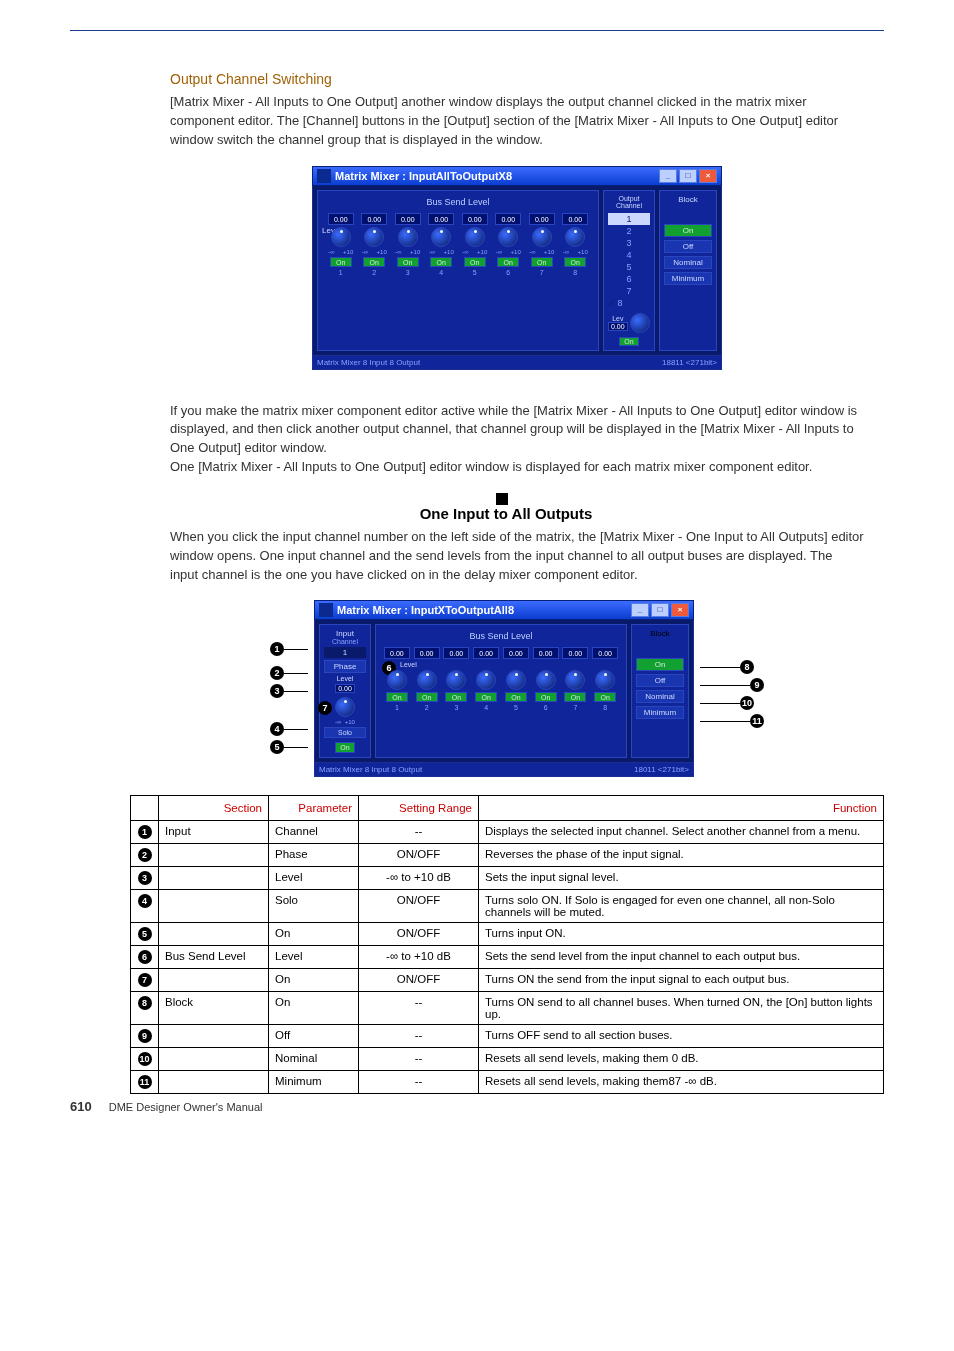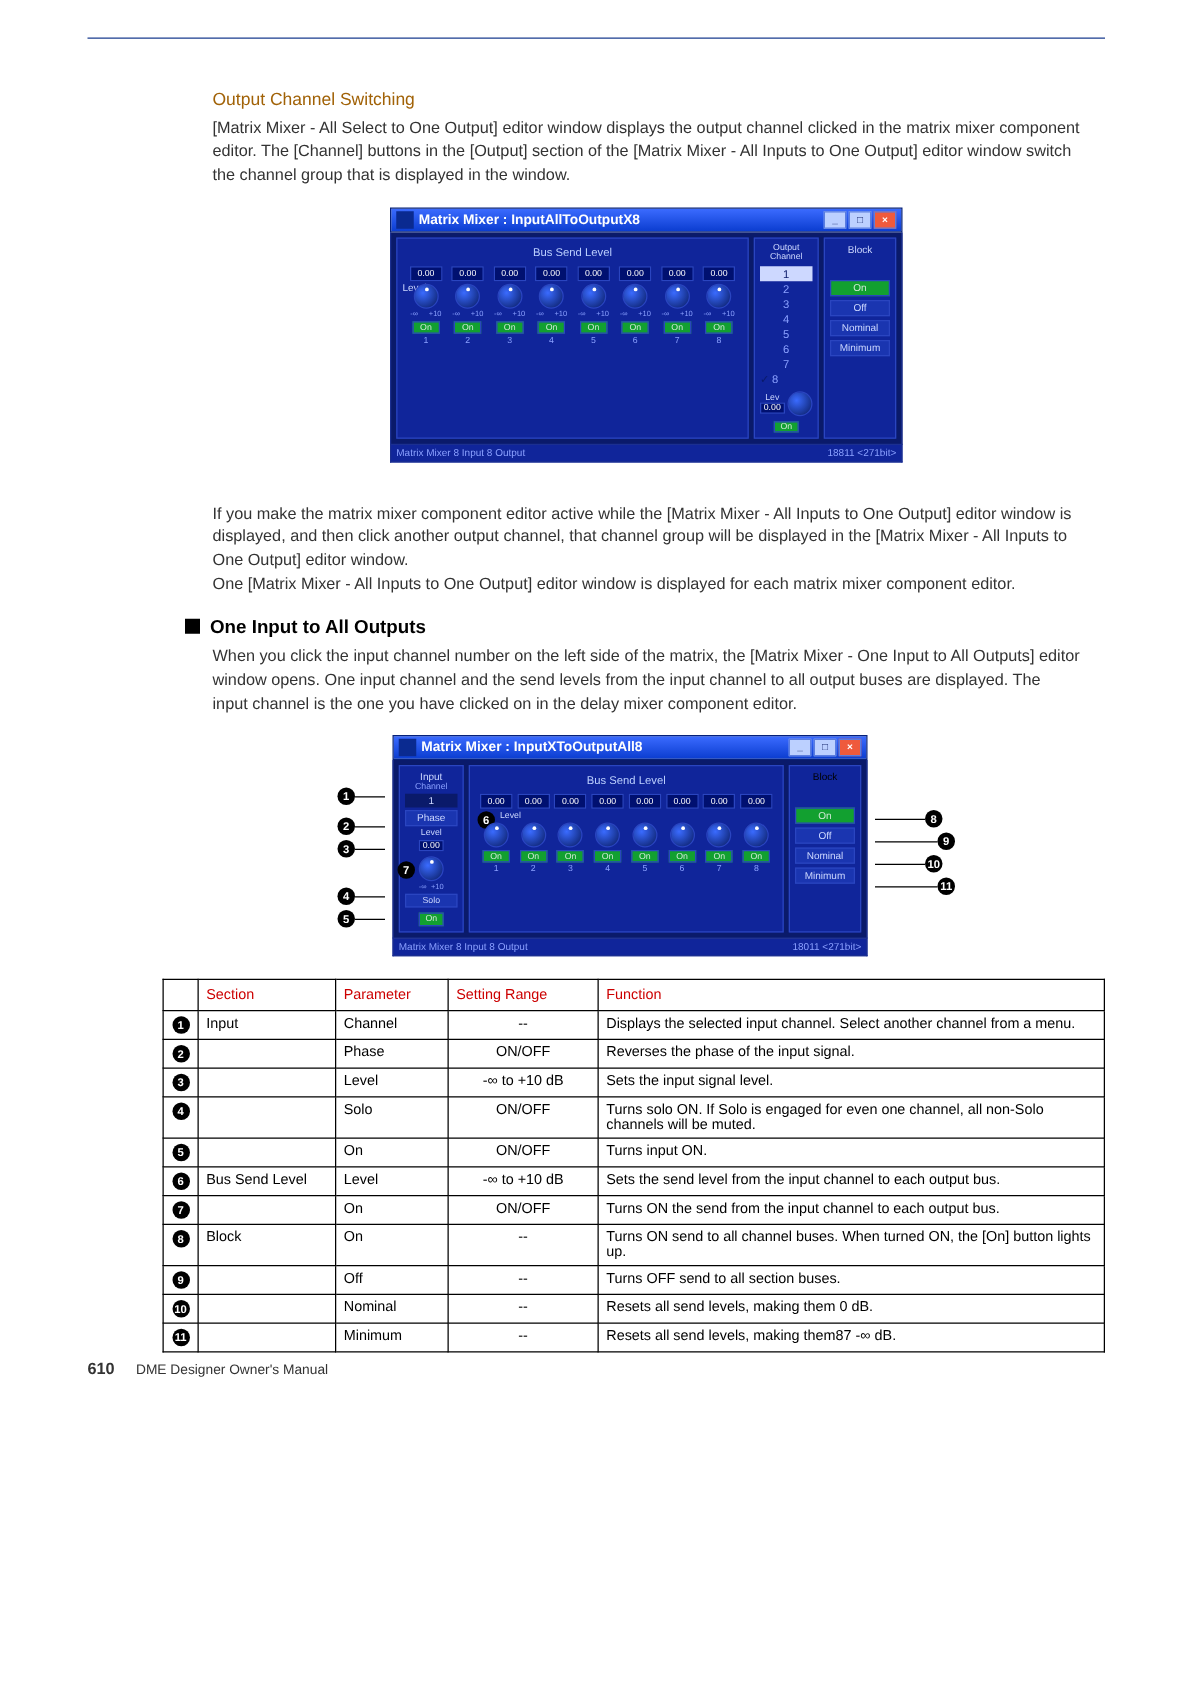--- a/index.html
+++ b/index.html
@@ -72,40 +72,40 @@
 .f2-left .kn::after{content:"";position:absolute;width:3px;height:3px;background:#fff;border-radius:50%;top:2px;left:8px;}
 .f2-left .sc{font-size:6px;color:#8aa0ff;}
 .f2-left .solo{background:#1a35b0;border:1px solid #2a45c0;margin:2px 0;padding:1px;font-size:7px;}
 .f2-left .onbtn{background:#12a030;border:1px solid #2a45c0;color:#cfe9d5;font-size:7px;padding:1px 4px;margin-top:2px;display:inline-block;}
 .f2-mid{flex:1;background:#10259a;border:1px solid #2a45c0;padding:6px 6px 10px;position:relative;}
 .co-badge{position:absolute;width:14px;height:14px;border-radius:50%;background:#000;color:#fff;font-size:9px;font-weight:bold;display:flex;align-items:center;justify-content:center;}
 
 
 table.pt{border-collapse:collapse;width:100%;font-size:11.5px;}
 table.pt th, table.pt td{border:1px solid #000;padding:4px 6px;vertical-align:top;}
-table.pt th{color:#c00;font-weight:normal;background:#fff;text-align:left;padding:6px;}
+table.pt th{color:#c00;font-weight:normal;background:#fff;text-align:right;padding:6px;}
 .num-cell{text-align:center;width:28px;}
 .num-dot{display:inline-flex;width:14px;height:14px;border-radius:50%;background:#000;color:#fff;font-size:9px;font-weight:bold;align-items:center;justify-content:center;}
 .sect-cell{width:110px;}
 .param-cell{width:90px;}
 .range-cell{width:120px;text-align:center;}
 .func-cell{}
 
 .footer{position:absolute;left:70px;bottom:20px;font-size:11px;color:#333;}
 .footer .pg{font-weight:bold;font-size:13px;margin-right:14px;}
 </style>
 </head>
 <body>
 
 <div class="page">
   <div class="top-rule"></div>
 
   <div class="content">
     <div class="h3">Output Channel Switching</div>
-    <div class="para">[Matrix Mixer - All Select to One Output] editor window displays the output channel clicked in the matrix mixer component editor. The [Channel] buttons in the [Output] section of the [Matrix Mixer - All Inputs to One Output] editor window switch the channel group that is displayed in the window.</div>
+    <div class="para">[Matrix Mixer - All Inputs to One Output] another window displays the output channel clicked in the matrix mixer component editor. The [Channel] buttons in the [Output] section of the [Matrix Mixer - All Inputs to One Output] editor window switch the channel group that is displayed in the window.</div>
 
     <div class="fig-wrap">
       <div class="fig1">
         <div class="titlebar">
           <div class="icon"></div>
           <span>Matrix Mixer : InputAllToOutputX8</span>
           <div class="spacer"></div>
           <div class="winbtn">_</div>
           <div class="winbtn">□</div>
           <div class="winbtn close">×</div>
@@ -213,21 +213,21 @@
           <span>18811 &lt;271bit&gt;</span>
         </div>
       </div>
     </div>
 
     <div class="para">
       <span>If you make the matrix mixer component editor active while the [Matrix Mixer - All Inputs to One Output] editor window is displayed, and then click another output channel, that channel group will be displayed in the [Matrix Mixer - All Inputs to One Output] editor window.</span><br>
       <span>One [Matrix Mixer - All Inputs to One Output] editor window is displayed for each matrix mixer component editor.</span>
     </div>
 
-    <div class="sect-head" style="margin-left:-22px;">
+    <div class="sect-head" style="margin-left:-22px;flex-direction:column;">
       <div class="sect-sq"></div>
       <div class="sect-title">One Input to All Outputs</div>
     </div>
     <div class="para">When you click the input channel number on the left side of the matrix, the [Matrix Mixer - One Input to All Outputs] editor window opens. One input channel and the send levels from the input channel to all output buses are displayed. The input channel is the one you have clicked on in the delay mixer component editor.</div>
 
     <div class="fig2-wrap">
       <div class="fig2-stage">
         <div class="callouts-left">
           <div class="co" style="margin-top:0;">
               <div class="co-num">1</div>
@@ -406,21 +406,21 @@
               <td class="sect-cell">Bus Send Level</td>
               <td class="param-cell">Level</td>
               <td class="range-cell">-∞ to +10 dB</td>
               <td class="func-cell">Sets the send level from the input channel to each output bus.</td>
             </tr>
             <tr>
               <td class="num-cell"><span class="num-dot">7</span></td>
               <td class="sect-cell"></td>
               <td class="param-cell">On</td>
               <td class="range-cell">ON/OFF</td>
-              <td class="func-cell">Turns ON the send from the input channel to each output bus.</td>
+              <td class="func-cell">Turns ON the send from the input signal to each output bus.</td>
             </tr>
             <tr>
               <td class="num-cell"><span class="num-dot">8</span></td>
               <td class="sect-cell">Block</td>
               <td class="param-cell">On</td>
               <td class="range-cell">--</td>
               <td class="func-cell">Turns ON send to all channel buses. When turned ON, the [On] button lights up.</td>
             </tr>
             <tr>
               <td class="num-cell"><span class="num-dot">9</span></td>

